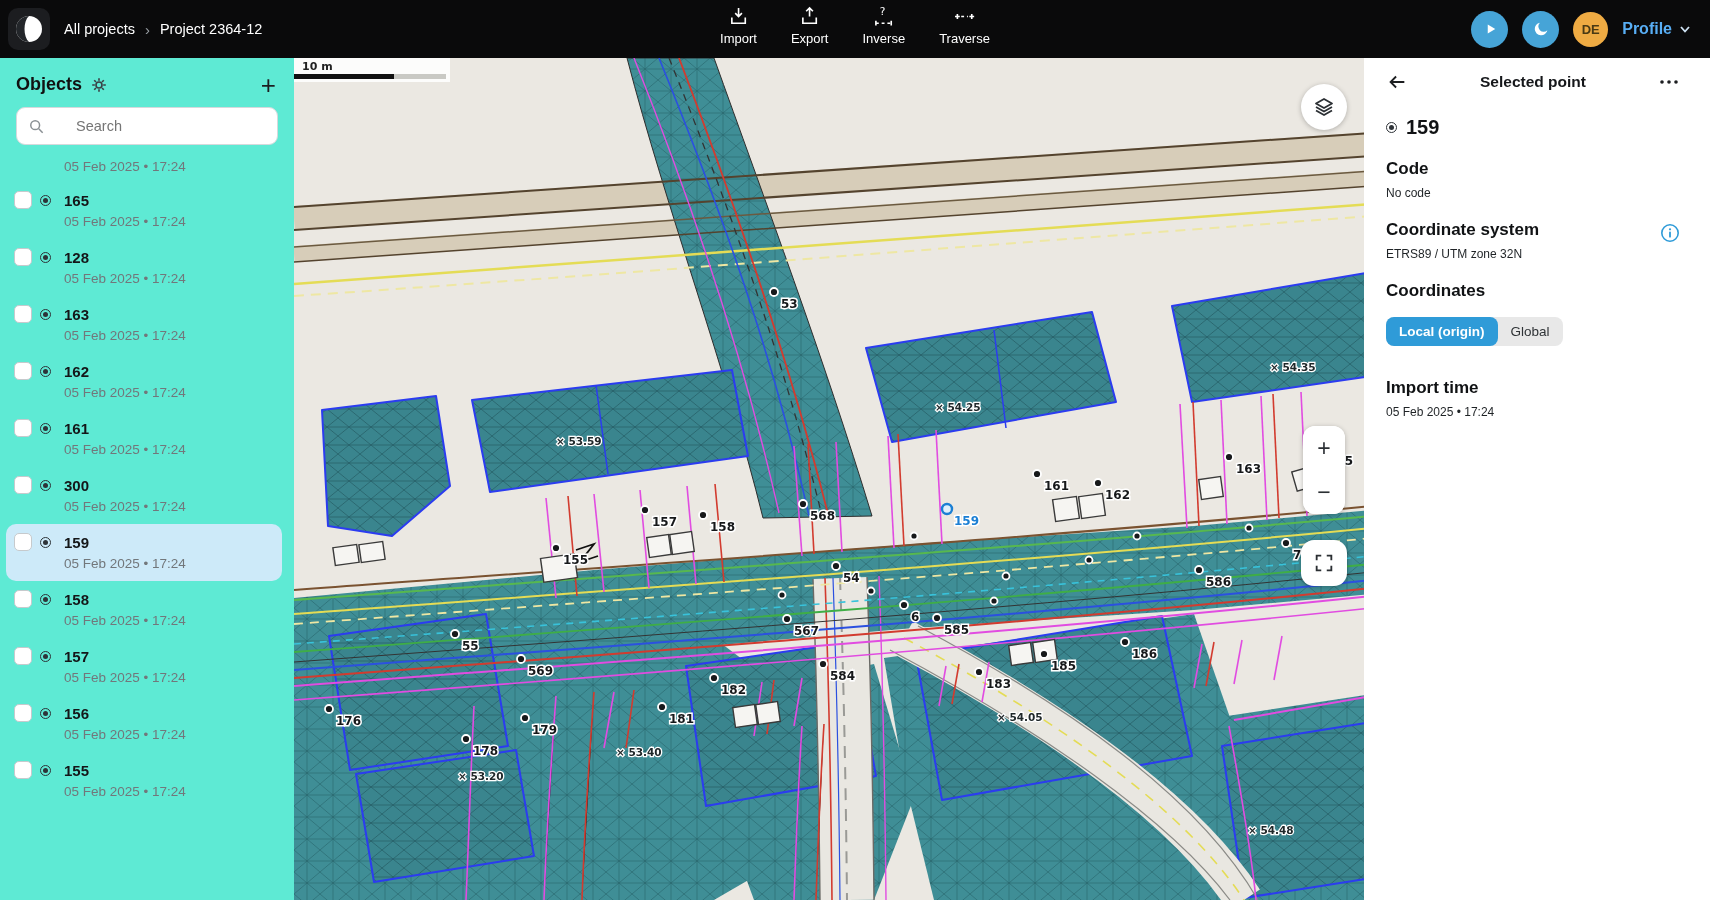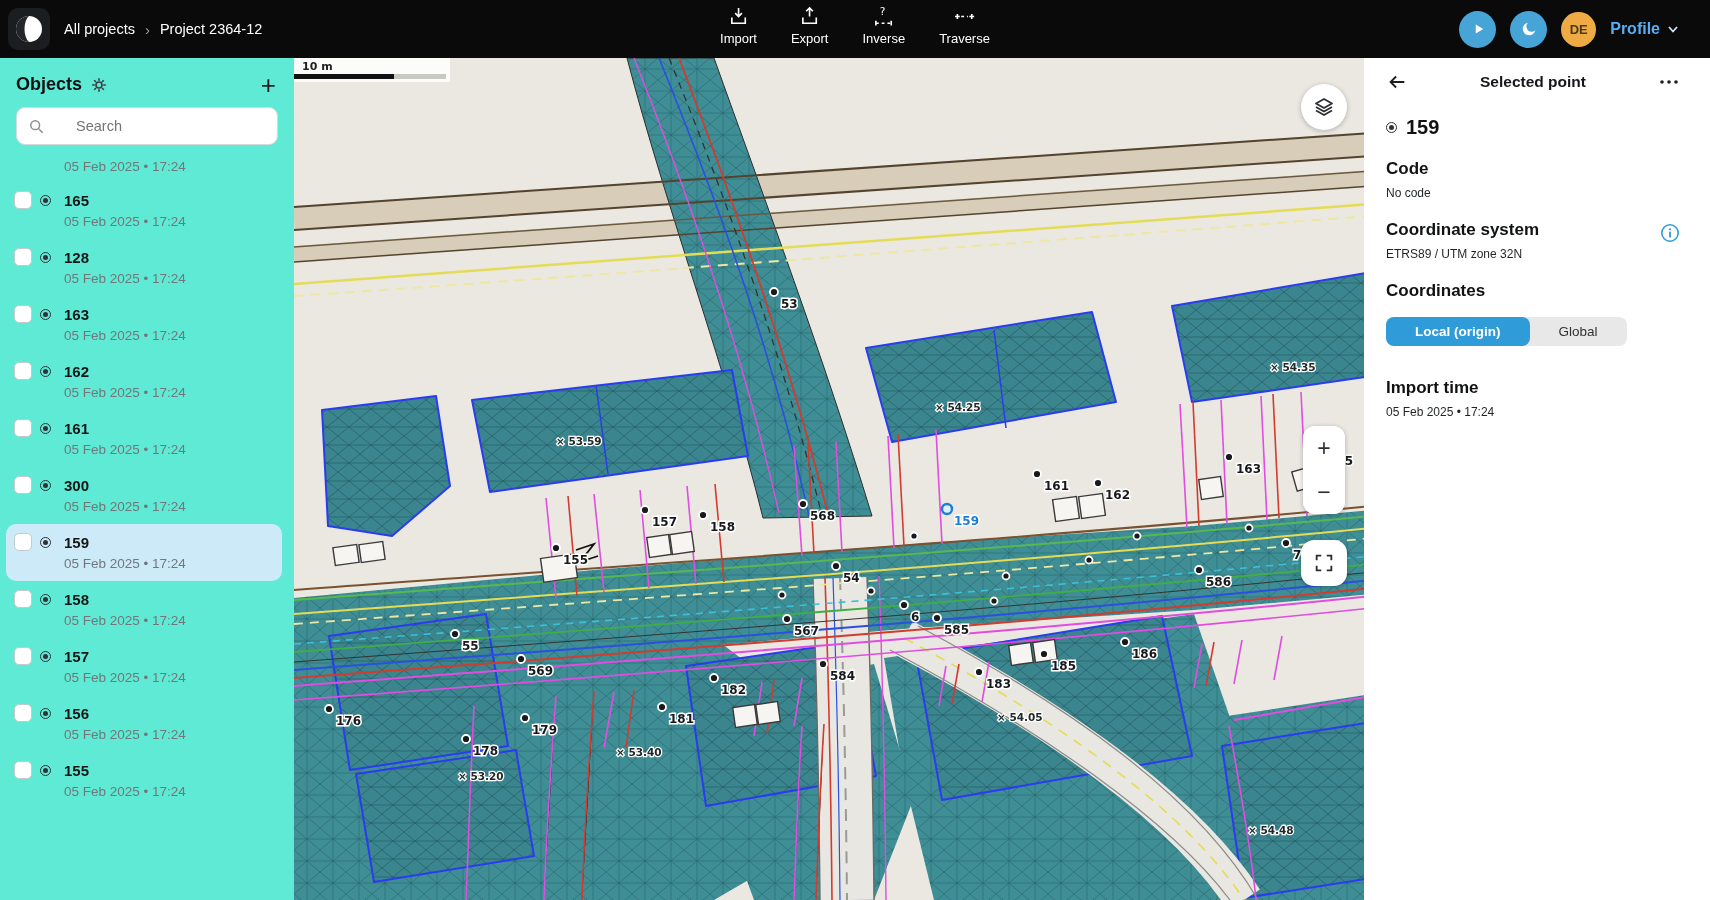--- a/index.html
+++ b/index.html
@@ -12,21 +12,21 @@
   
   .topbar{position:absolute;top:0;left:0;right:0;height:58px;background:#0a0a0b;display:flex;align-items:center;color:#fff;z-index:10;}
   .logo-box{width:42px;height:42px;border-radius:10px;background:#1c1d20;margin:0 14px 0 8px;display:flex;align-items:center;justify-content:center;}
   .breadcrumb{display:flex;align-items:center;gap:10px;font-size:14.5px;}
   .bc-link{color:#fff;cursor:pointer;}
   .bc-sep{color:#9aa0a6;font-size:15px;}
   .tools{position:absolute;left:50%;transform:translateX(-50%);display:flex;gap:34px;top:5px;}
   .tool{display:flex;flex-direction:column;align-items:center;gap:3px;cursor:pointer;}
   .tool svg{display:block;}
   .tool-label{font-size:13px;color:#fff;}
-  .topbar-right{margin-left:auto;display:flex;align-items:center;gap:14px;padding-right:30px;}
+  .topbar-right{margin-left:auto;display:flex;align-items:center;gap:14px;padding-right:18px;}
   .circle-btn{width:37px;height:37px;border-radius:50%;background:#46a4d7;display:flex;align-items:center;justify-content:center;cursor:pointer;border:none;}
   .avatar{width:35px;height:35px;border-radius:50%;background:#efab43;color:#4a3a14;font-weight:700;font-size:13px;display:flex;align-items:center;justify-content:center;}
   .profile{display:flex;align-items:center;gap:6px;cursor:pointer;}
   .profile-label{color:#58aef5;font-size:16px;font-weight:700;}
 
   
   .sidebar{position:absolute;top:58px;left:0;width:294px;bottom:0;background:#5eead4;z-index:5;overflow:hidden;}
   .sb-header{display:flex;align-items:center;padding:16px 18px 10px 16px;}
   .sb-title{font-size:18px;font-weight:800;margin:0;color:#111;}
   .gear{margin-left:9px;display:flex;cursor:pointer;}
@@ -64,21 +64,21 @@
   .panel{position:absolute;top:58px;right:8px;width:338px;bottom:0;background:#fff;z-index:5;padding:0 22px;}
   .panel-header{height:48px;display:grid;grid-template-columns:34px 1fr 34px;align-items:center;margin:0 -6px;}
   .icon-btn{background:none;border:none;cursor:pointer;display:flex;align-items:center;justify-content:center;padding:4px;}
   .panel-title{text-align:center;font-size:15.5px;font-weight:700;color:#15171a;}
   .pname{display:flex;align-items:center;gap:9px;margin:10px 0 2px;}
   .pname .name{font-size:20px;font-weight:800;color:#101214;}
   .sec-h{font-size:17px;font-weight:800;color:#101214;margin:20px 0 7px;}
   .sec-v{font-size:12px;color:#1f2326;}
   .crs-row{display:flex;align-items:flex-end;justify-content:space-between;}
   .seg{display:inline-flex;background:#e8e8e8;border-radius:8px;margin:9px 0 12px;}
-  .seg-btn{border:none;background:transparent;padding:7px 29px;font-size:13.5px;color:#2f3336;border-radius:8px;cursor:pointer;font-family:inherit;}
+  .seg-btn{border:none;background:transparent;padding:7px 13px;font-size:13.5px;color:#2f3336;border-radius:8px;cursor:pointer;font-family:inherit;}
   .seg-btn.active{background:#2f9bd8;color:#fff;font-weight:700;}
   .crow{display:grid;grid-template-columns:96px 1fr;font-size:15px;margin:6px 0;color:#1f2326;}
 </style>
 </head>
 <body>
 
 <header class="topbar">
   <div class="logo-box">
     <svg width="28" height="28" viewBox="0 0 28 28">
       <circle cx="14" cy="14" r="13" fill="#fff"></circle>

